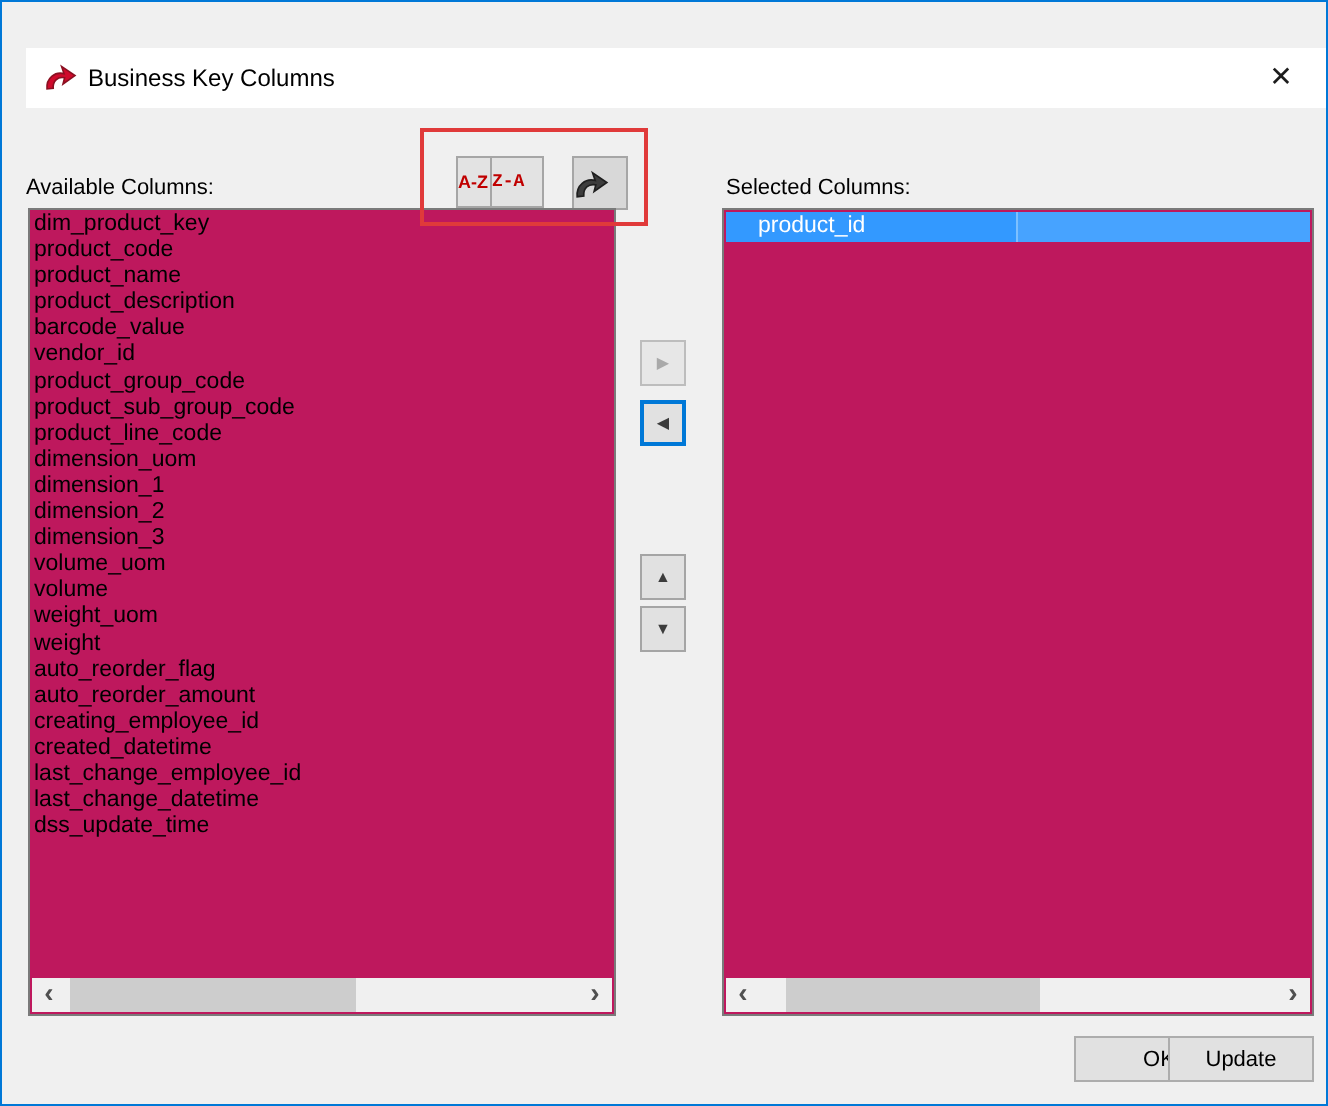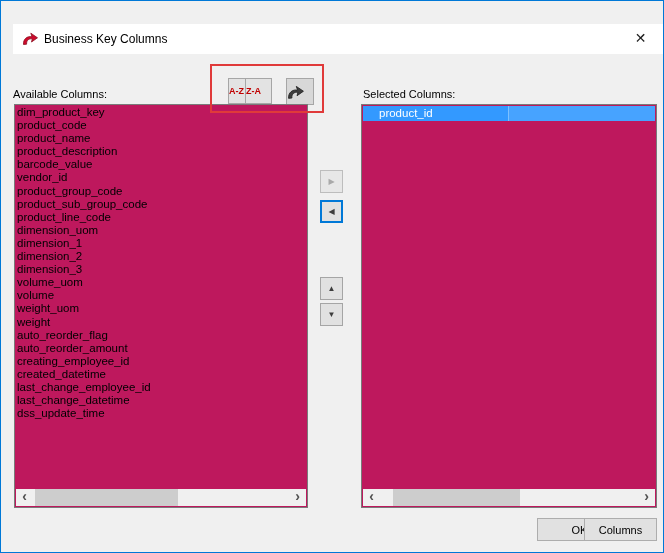--- a/index.html
+++ b/index.html
@@ -30,21 +30,21 @@
     border:2px solid #e03a3a; z-index:30; pointer-events:none;
   }
   
   .sortbtn {
     position:absolute; top:77px; width:27px; height:26px;
     background:#e3e3e3; border:1px solid #a6a6a6; box-sizing:border-box;
     font-family:"Liberation Sans", sans-serif;
     font-size:9px; font-weight:bold; color:#c00000; padding:0; text-align:left;
   }
   .sort-az { left:227px; }
-  .sort-za { left:244px; }
+  .sort-za { left:244px;font-family:Liberation Mono, monospace; }
   .sort-orig { left:285px; width:28px; height:27px; background:#d8d8d8; }
   .sort-orig svg { margin-top:3px; }
   
   .sec-label { position:absolute; font-size:11px; color:#000; white-space:nowrap; }
   .avail-label { left:12px; top:87px; }
   .sel-label { left:362px; top:87px; }
   
   .listbox {
     position:absolute; top:103px; height:404px; box-sizing:border-box;
     background:#be185d; border:1px solid #7a7a7a; overflow:hidden;
@@ -194,15 +194,15 @@
       <div class="txt">product_id</div>
     </div>
     <div class="hscroll">
       <span class="hs-arrow hs-left">‹</span>
       <span class="hs-thumb" style="left:30px; width:127px;"></span>
       <span class="hs-arrow hs-right">›</span>
     </div>
   </div>
 
   <button class="action-btn ok-btn">OK</button>
-  <button class="action-btn cancel-btn">Columns</button>
+  <button class="action-btn cancel-btn">Update</button>
 
 </div>
 
 </body></html>

